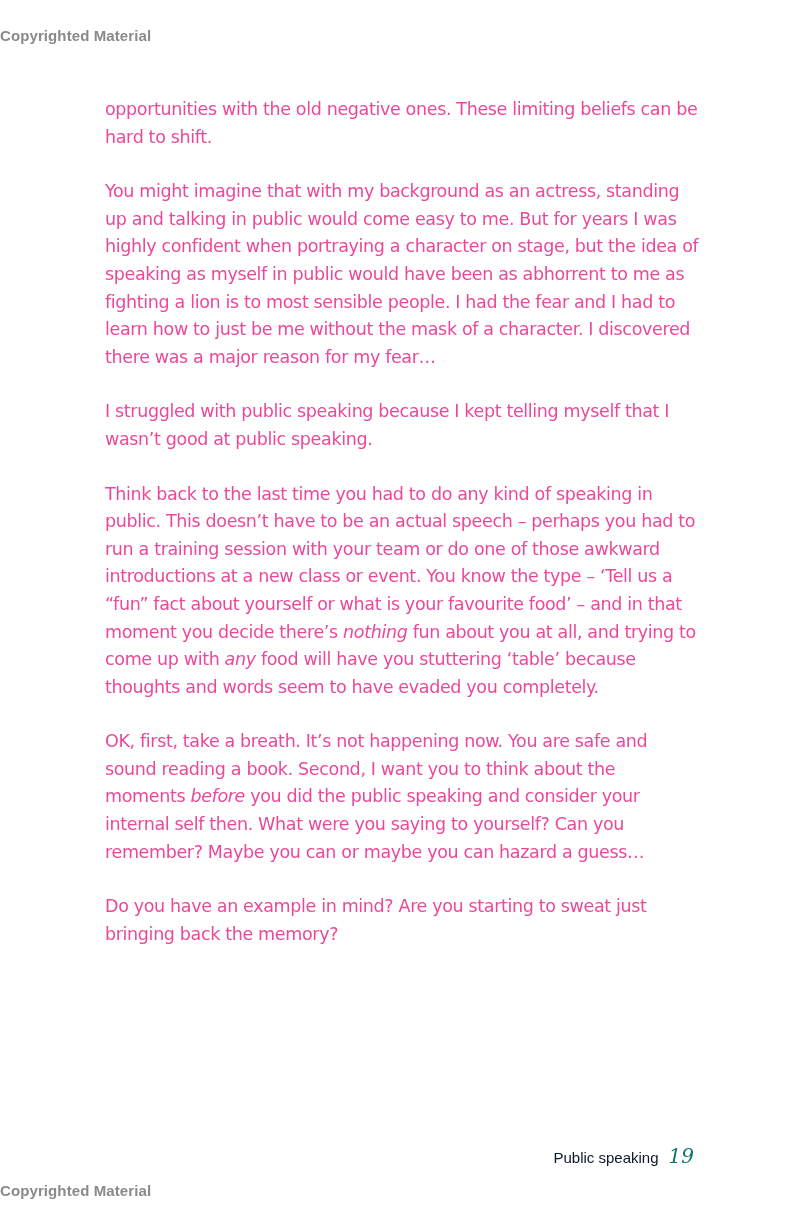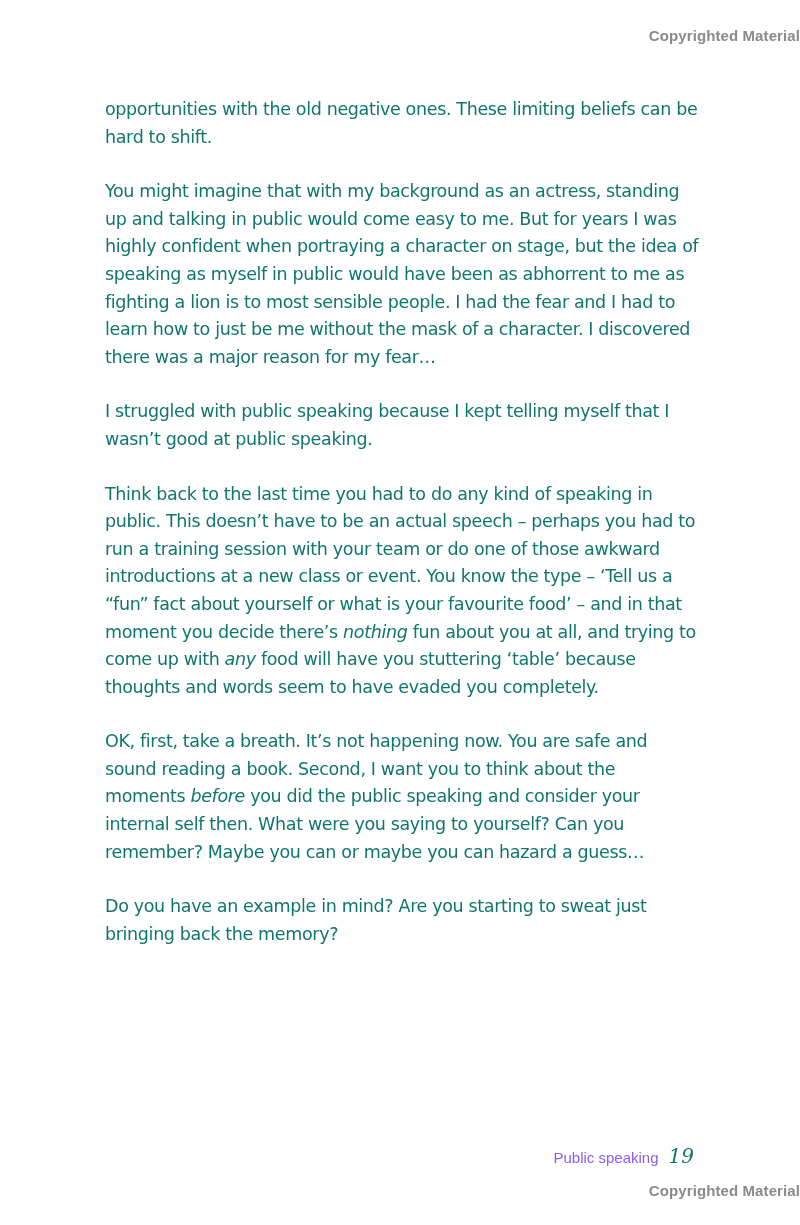--- a/index.html
+++ b/index.html
@@ -1,27 +1,27 @@
 <!DOCTYPE html>
 <html><head>
 <meta charset="utf-8">
 <style>
   html, body { margin: 0; padding: 0; background: #ffffff; }
   body { width: 800px; height: 1225px; position: relative; overflow: hidden; font-family: "DejaVu Sans", sans-serif; color: #2a2a2a; }
-  .watermark { position: absolute; left: 0; width: 800px; text-align: right; font-family: "Liberation Sans", sans-serif; font-weight: bold; font-size: 15px; color: #8a8a8a; letter-spacing: 0.1px; }
+  .watermark { position: absolute; left: 0; width: 800px; text-align: left; font-family: "Liberation Sans", sans-serif; font-weight: bold; font-size: 15px; color: #8a8a8a; letter-spacing: 0.1px; }
   .wm-top { top: 27px; }
   .wm-bottom { top: 1182px; }
   .content { position: absolute; left: 105px; width: 595px; top: 96px; }
-  p.para { margin: 0 0 27px 0; font-size: 17.5px; line-height: 27.6px; letter-spacing: -0.35px; color: #0f766e; }
+  p.para { margin: 0 0 27px 0; font-size: 17.5px; line-height: 27.6px; letter-spacing: -0.35px; color: #ec4899; }
   .heading-wrap { position: relative; margin: 20px 0 22px 0; height: 60px; }
   .heading { position: absolute; left: 0; top: 0; font-family: "DejaVu Serif", serif; font-style: italic; font-size: 38px; line-height: 50px; letter-spacing: -1.2px; color: #2a2a2a; font-weight: normal; z-index: 2; transform: scaleX(0.82); transform-origin: left center; white-space: nowrap; }
   .heading-rule { position: absolute; left: 0; right: -5px; top: 55px; height: 0; border-top: 1.5px solid #7a7a7a; z-index: 1; }
   em { font-style: italic; }
   .footer { position: absolute; top: 1144px; right: 106px; display: flex; align-items: baseline; gap: 10px; }
-  .running-head { font-family: "Liberation Sans", sans-serif; font-size: 15px; color: #8b5cf6; }
+  .running-head { font-family: "Liberation Sans", sans-serif; font-size: 15px; color: #0f172a; }
   .page-num { font-family: "DejaVu Serif", serif; font-style: italic; font-size: 20px; color: #0f766e; }
 </style>
 </head>
 <body>
 
 <div class="watermark wm-top">Copyrighted Material</div>
 
 <div class="content">
   <p class="para">opportunities with the old negative ones. These limiting beliefs can be hard to shift.</p>
   <p class="para">You might imagine that with my background as an actress, standing up and talking in public would come easy to me. But for years I was highly confident when portraying a character on stage, but the idea of speaking as myself in public would have been as abhorrent to me as fighting a lion is to most sensible people. I had the fear and I had to learn how to just be me without the mask of a character. I discovered there was a major reason for my fear…</p>

